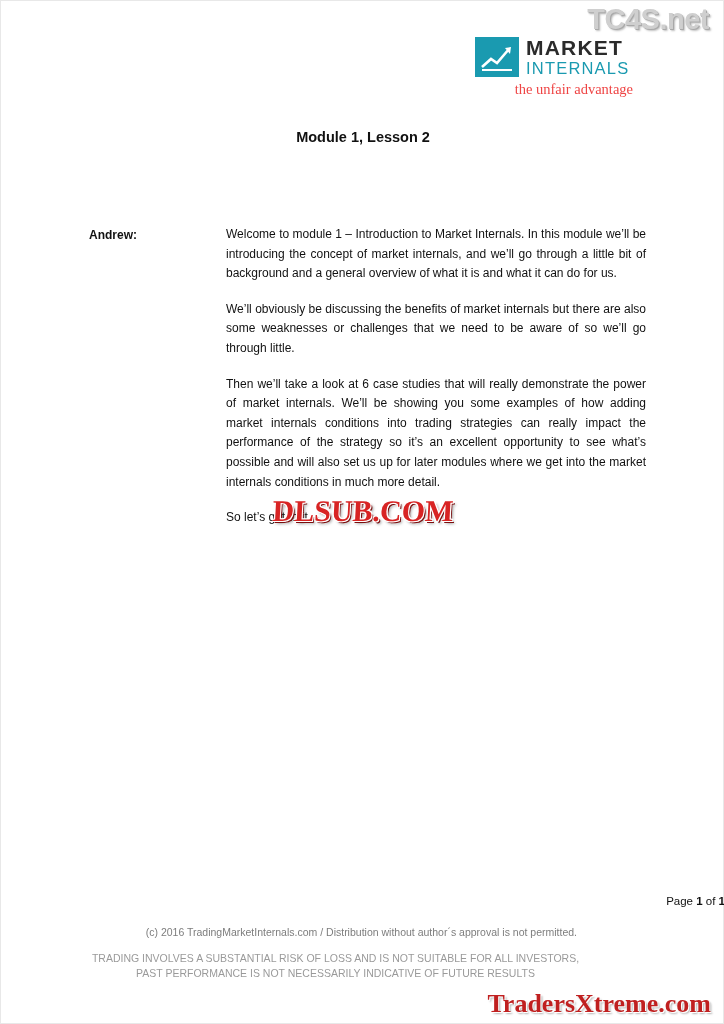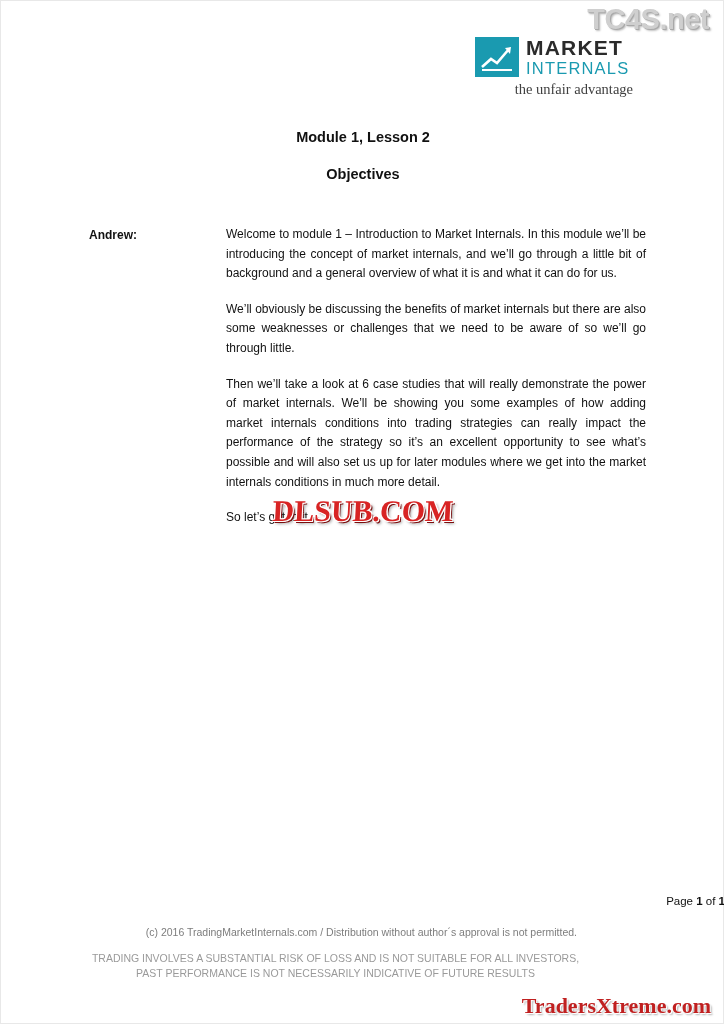--- a/index.html
+++ b/index.html
@@ -75,21 +75,21 @@
     font-family: "Liberation Sans", sans-serif;
     font-weight: normal;
     font-size: 16.5px;
     letter-spacing: 1.2px;
     color: #1a9ab0;
     margin-top: 2px;
   }
   .logo-tagline {
     font-family: "Liberation Serif", serif;
     font-size: 14.5px;
-    color: #404040;
+    color: #ef4444;
     margin-top: 4px;
     text-align: right;
     width: 100%;
   }
 
   
   .doc-title {
     position: absolute;
     top: 128px;
     left: 0;
@@ -188,21 +188,21 @@
     font-size: 10.5px;
     line-height: 15px;
     color: #9a9a9a;
   }
   .tx-watermark {
     position: absolute;
     bottom: 4px;
     right: 12px;
     font-family: "Liberation Serif", serif;
     font-weight: bold;
-    font-size: 22px;
+    font-size: 26px;
     color: #c02020;
     text-shadow: 1px 1px 0 #ffffff, 2px 2px 2px rgba(0,0,0,0.3);
     user-select: none;
   }
 </style>
 </head>
 <body>
 
 <div class="page">
 
@@ -220,21 +220,20 @@
       </div>
       <div class="logo-words">
         <div class="logo-word-1">MARKET</div>
         <div class="logo-word-2">INTERNALS</div>
       </div>
     </div>
     <div class="logo-tagline">the unfair advantage</div>
   </div>
 
   <div class="doc-title">Module 1, Lesson 2</div>
-  <div class="doc-subtitle">Objectives</div>
 
   <div class="speaker">Andrew:</div>
 
   <div class="body-col">
     <p class="para">Welcome to module 1 – Introduction to Market Internals. In this module we’ll be introducing the concept of market internals, and we’ll go through a little bit of background and a general overview of what it is and what it can do for us.</p>
     <p class="para">We’ll obviously be discussing the benefits of market internals but there are also some weaknesses or challenges that we need to be aware of so we’ll go through little.</p>
     <p class="para">Then we’ll take a look at 6 case studies that will really demonstrate the power of market internals. We’ll be showing you some examples of how adding market internals conditions into trading strategies can really impact the performance of the strategy so it’s an excellent opportunity to see what’s possible and will also set us up for later modules where we get into the market internals conditions in much more detail.</p>
     <p class="para">So let’s get to it.</p>
   </div>
 

